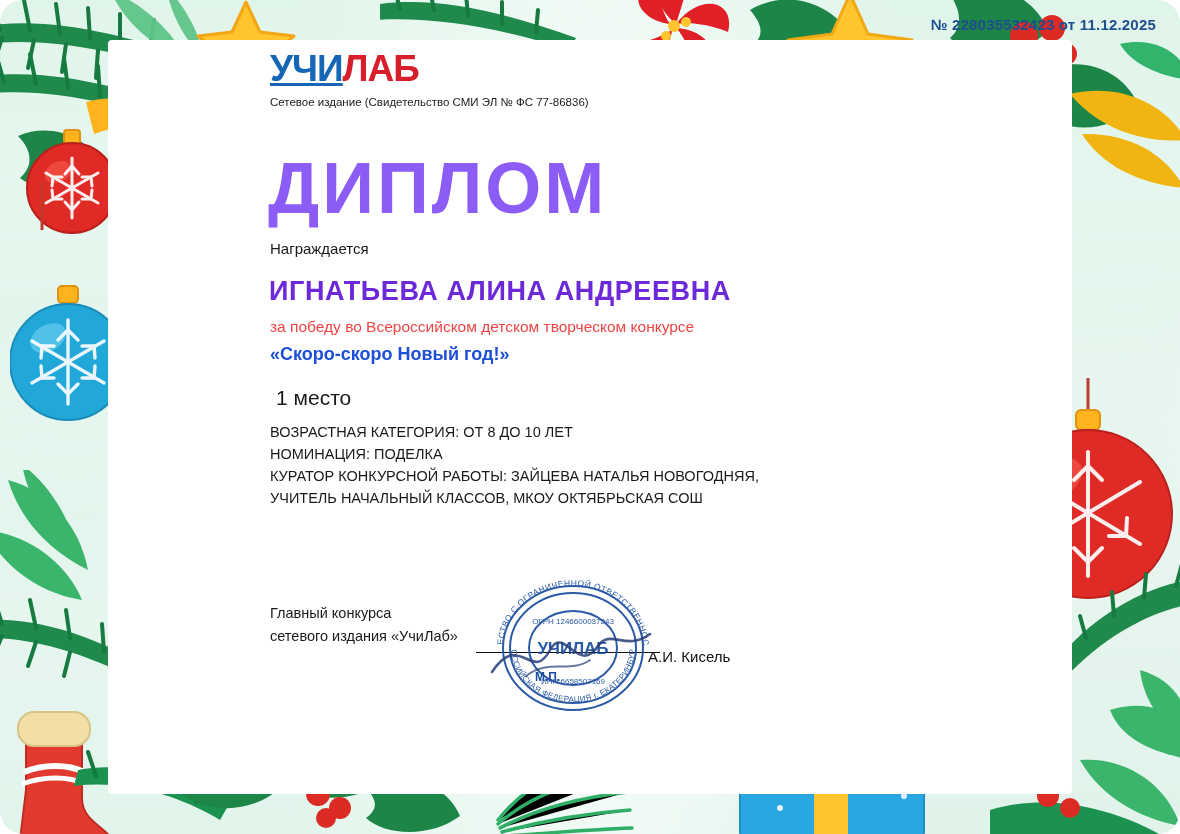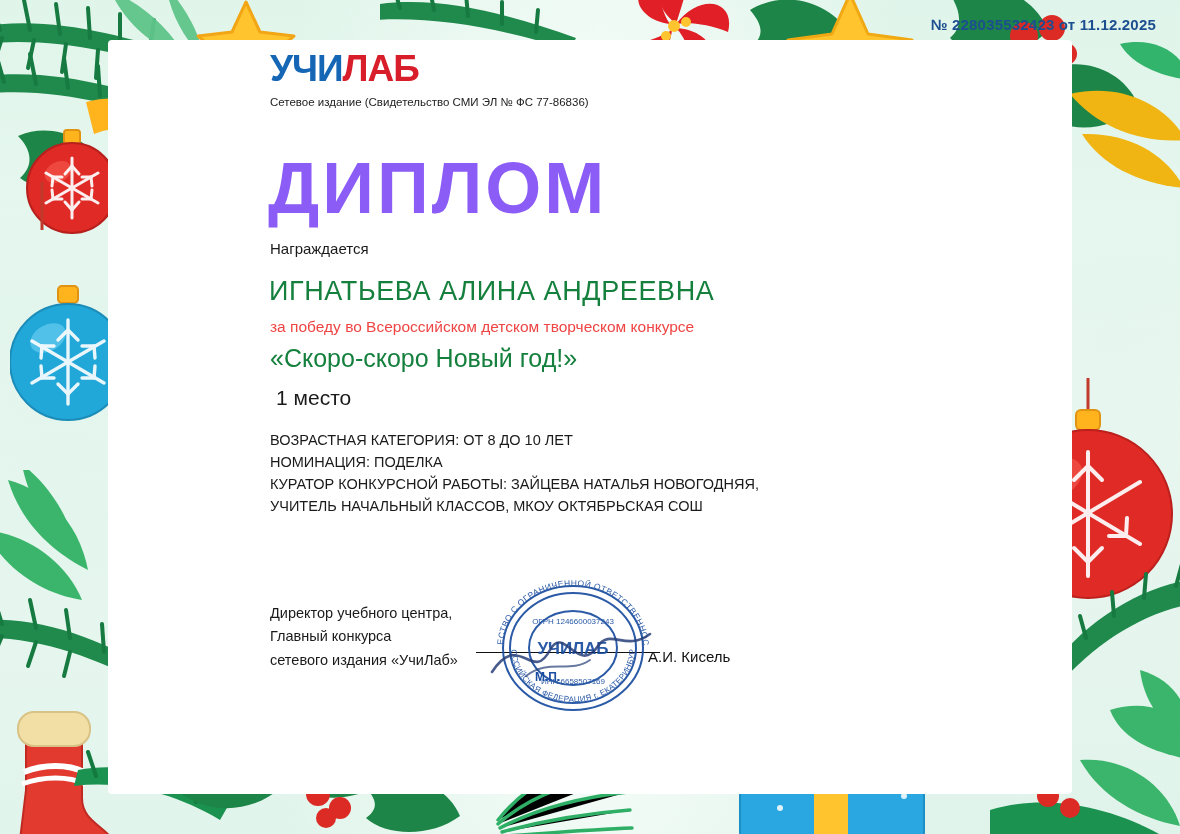--- a/index.html
+++ b/index.html
@@ -9,20 +9,21 @@
   }
   body {
     font-family: "Liberation Sans", sans-serif;
   }
   .page {
     position: relative;
     width: 1180px;
     height: 834px;
     overflow: hidden;
     background: #ffffff;
+    border-radius: 23px;
   }
   
   .bg {
     position: absolute;
     inset: 0;
     pointer-events: none;
   }
   .inner-frame {
     position: absolute;
     left: 108px;
@@ -71,21 +72,21 @@
     top: 50px;
     width: 430px;
   }
   .brand-logo {
     font-size: 37px;
     font-weight: bold;
     letter-spacing: -1px;
     line-height: 1;
     margin-bottom: 7px;
   }
-  .brand-logo .blue { color: #1566b5; }
+  .brand-logo .blue { color: #1566b5; text-decoration: underline; }
   .brand-logo .red { color: #d81e2a; margin-top: 12px; }
   .brand-lines {
     font-size: 11.5px;
     color: #222;
     line-height: 1.45;
     white-space: nowrap;
   }
   .title {
     position: absolute;
     left: 268px;
@@ -101,57 +102,56 @@
     left: 270px;
     top: 240px;
     font-size: 15px;
     color: #1a1a1a;
   }
   .recipient {
     position: absolute;
     left: 269px;
     top: 276px;
     font-size: 27px;
-    font-weight: normal;
-    color: #15803d;
+    font-weight: bold;
+    color: #6d28d9;
     letter-spacing: .6px;
     white-space: nowrap;
   }
   .reason {
     position: absolute;
     left: 270px;
     top: 318px;
     font-size: 15.5px;
     color: #ef4444;
   }
   .contest {
     position: absolute;
     left: 270px;
     top: 344px;
-    font-size: 25px;
-    font-weight: normal;
-    color: #15803d;
+    font-size: 18px;
+    font-weight: bold;
+    color: #1d4ed8;
     white-space: nowrap;
   }
   .place {
     position: absolute;
     left: 276px;
     top: 386px;
     font-size: 21px;
     color: #1a1a1a;
   }
   .details {
     position: absolute;
     left: 270px;
     top: 421px;
     width: 600px;
     font-size: 14.5px;
     color: #1a1a1a;
     line-height: 1.52;
-    margin-top: 8px;
   }
   .details div { white-space: nowrap; }
   .signature-block {
     position: absolute;
     left: 270px;
     top: 602px;
     font-size: 14.5px;
     color: #1a1a1a;
     line-height: 1.62;
   }
@@ -529,21 +529,20 @@
     <div class="place">1 место</div>
 
     <div class="details">
       <div>ВОЗРАСТНАЯ КАТЕГОРИЯ: ОТ 8 ДО 10 ЛЕТ</div>
       <div>НОМИНАЦИЯ: ПОДЕЛКА</div>
       <div>КУРАТОР КОНКУРСНОЙ РАБОТЫ: ЗАЙЦЕВА НАТАЛЬЯ НОВОГОДНЯЯ,</div>
       <div>УЧИТЕЛЬ НАЧАЛЬНЫЙ КЛАССОВ, МКОУ ОКТЯБРЬСКАЯ СОШ</div>
     </div>
 
     <div class="signature-block">
-      <div>Директор учебного центра,</div>
       <div>Главный конкурса</div>
       <div>сетевого издания «УчиЛаб»</div>
     </div>
 
     <div class="sign-line"></div>
     <div class="sign-name">А.И. Кисель</div>
     <div class="mp-label">М.П.</div>
 
     <svg class="stamp" width="174" height="136" viewBox="0 0 174 136">
       <defs>

